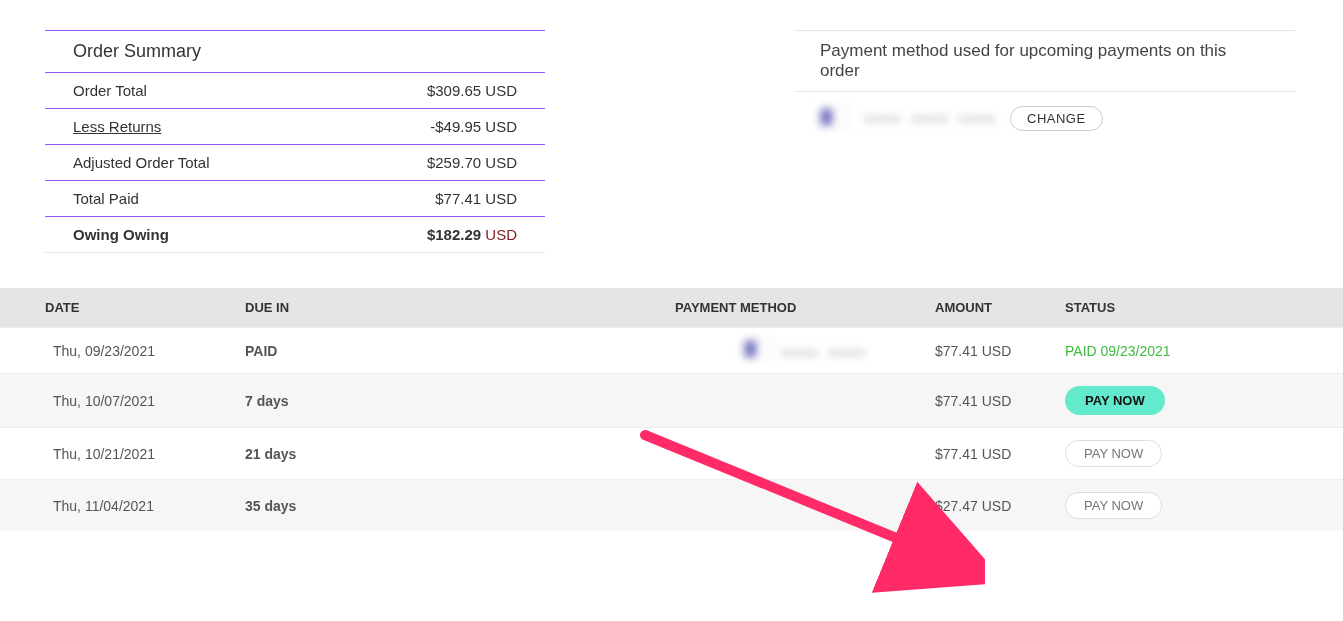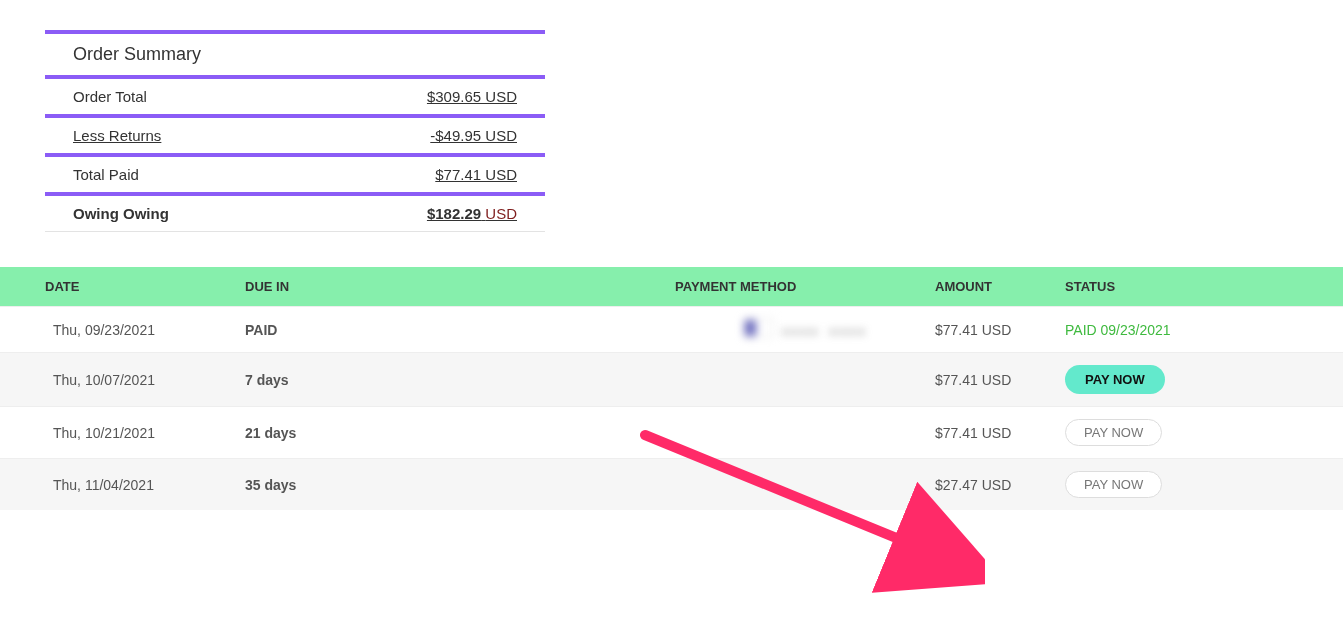--- a/index.html
+++ b/index.html
@@ -17,33 +17,33 @@
       padding: 0 45px;
       margin-top: 30px;
     }
     .order-summary {
       width: 500px;
     }
     .summary-row {
       display: flex;
       justify-content: space-between;
       padding: 9px 28px 9px 28px;
-      border-top: 4px solid #8b5cf6;
+      border-top: 1px solid #8b5cf6;
       font-size: 15px;
     }
     .summary-row.header {
       font-size: 18px;
       color: #555;
       padding: 10px 28px;
     }
     .summary-row:last-of-type {
       border-bottom: 1px solid #e3e3e3;
     }
     .summary-label { color: #333; }
-    .summary-value { color: #333; text-decoration: underline; }
+    .summary-value { color: #333; }
     .underlined .summary-label { text-decoration: underline; }
     .bold .summary-label { font-weight: 600; }
     .bold .summary-value { font-weight: 600; }
     .usd-light { font-weight: 400; color:#7f1d1d; }
     
     .button-row {
       display: flex;
       gap: 12px;
       margin-top: 28px;
       padding: 0 22px;
@@ -108,21 +108,21 @@
     .schedule-heading {
       font-size: 18px;
       color: #555;
       padding: 6px 45px 10px 45px;
     }
     table.schedule {
       width: 100%;
       border-collapse: collapse;
     }
     table.schedule thead th {
-      background: #86efac;
+      background: #e5e5e5;
       text-align: left;
       font-size: 13px;
       font-weight: 700;
       color: #333;
       padding: 12px 0;
     }
     table.schedule thead th:first-child { padding-left: 45px; }
     table.schedule tbody td {
       padding: 12px 0;
       font-size: 14px;
@@ -175,33 +175,47 @@
     </div>
     <div class="summary-row">
       <span class="summary-label">Order Total</span>
       <span class="summary-value">$309.65 USD</span>
     </div>
     <div class="summary-row underlined">
       <span class="summary-label">Less Returns</span>
       <span class="summary-value">-$49.95 USD</span>
     </div>
     <div class="summary-row">
+      <span class="summary-label">Adjusted Order Total</span>
+      <span class="summary-value">$259.70 USD</span>
+    </div>
+    <div class="summary-row">
       <span class="summary-label">Total Paid</span>
       <span class="summary-value">$77.41 USD</span>
     </div>
     <div class="summary-row bold">
       <span class="summary-label">Owing Owing</span>
       <span class="summary-value">
         <span>$182.29</span>
         <span class="usd-light">USD</span>
       </span>
     </div>
 
   </div>
 
+  <div class="payment-method-panel">
+    <div class="pm-title-row">
+      <span>Payment method used for upcoming payments on this order</span>
+    </div>
+    <div class="pm-card-row">
+      <span class="blur-box"><span class="card-logo"></span></span>
+      <span class="blur-box card-text">•••• •••• ••••</span>
+      <button class="pill-btn small">CHANGE</button>
+    </div>
+  </div>
 </div>
 
 <div class="schedule-section">
   <table class="schedule">
     <thead>
       <tr>
         <th class="col-date">DATE</th>
         <th class="col-due">DUE IN</th>
         <th class="col-pm">PAYMENT METHOD</th>
         <th class="col-amount">AMOUNT</th>

